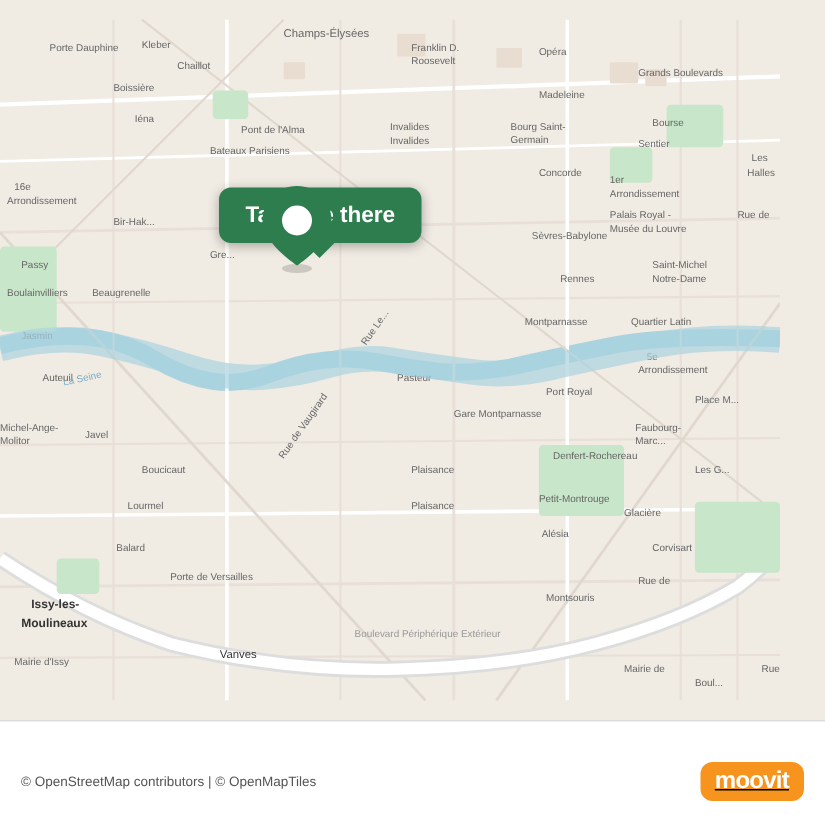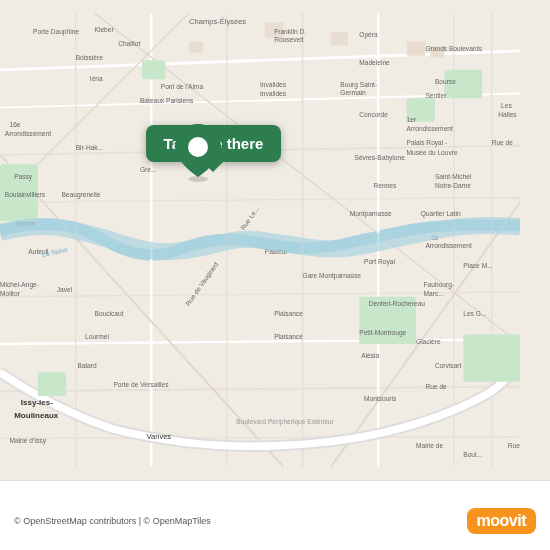--- a/index.html
+++ b/index.html
@@ -96,20 +96,21 @@
     #location-name {
       font-size: 15px;
       font-weight: bold;
       color: #222;
     }
 
     #moovit-logo {
       display: flex;
       align-items: center;
       gap: 3px;
+      text-decoration: underline;
     }
 
     #moovit-logo .logo-box {
       background: #f7941d;
       border-radius: 8px;
       padding: 4px 10px;
       color: white;
       font-size: 16px;
       font-weight: bold;
       letter-spacing: -0.5px;

